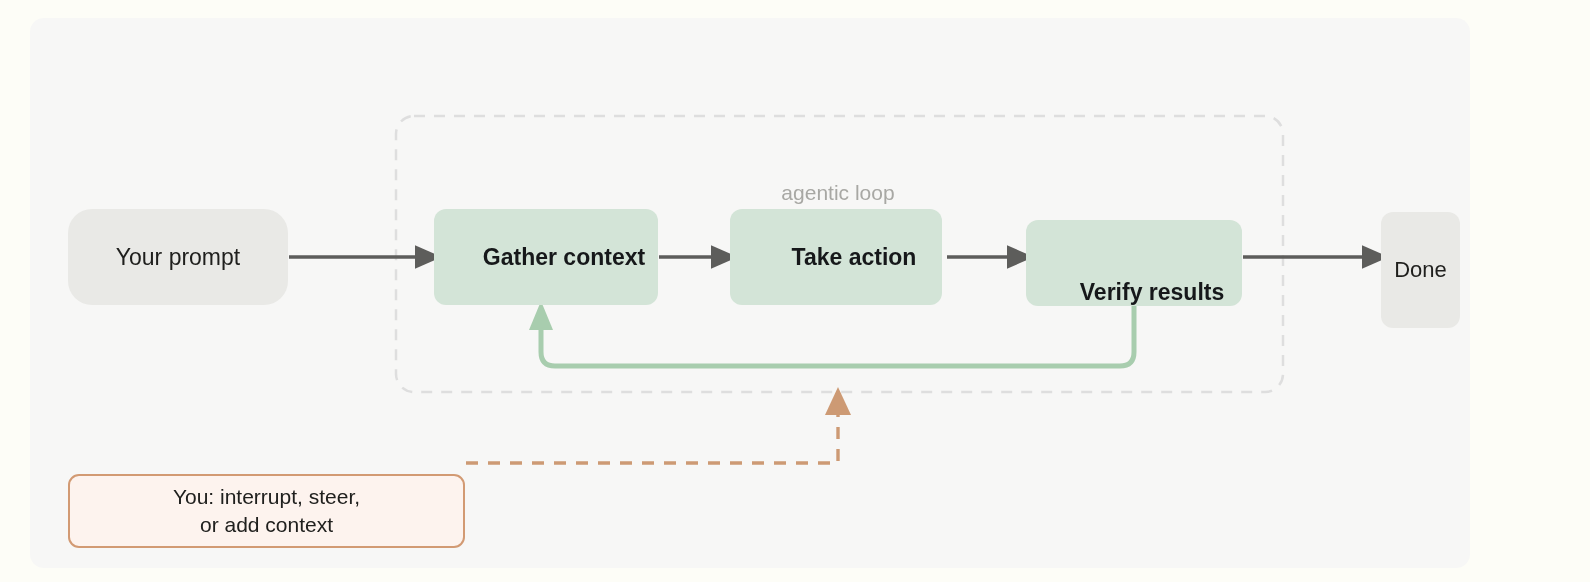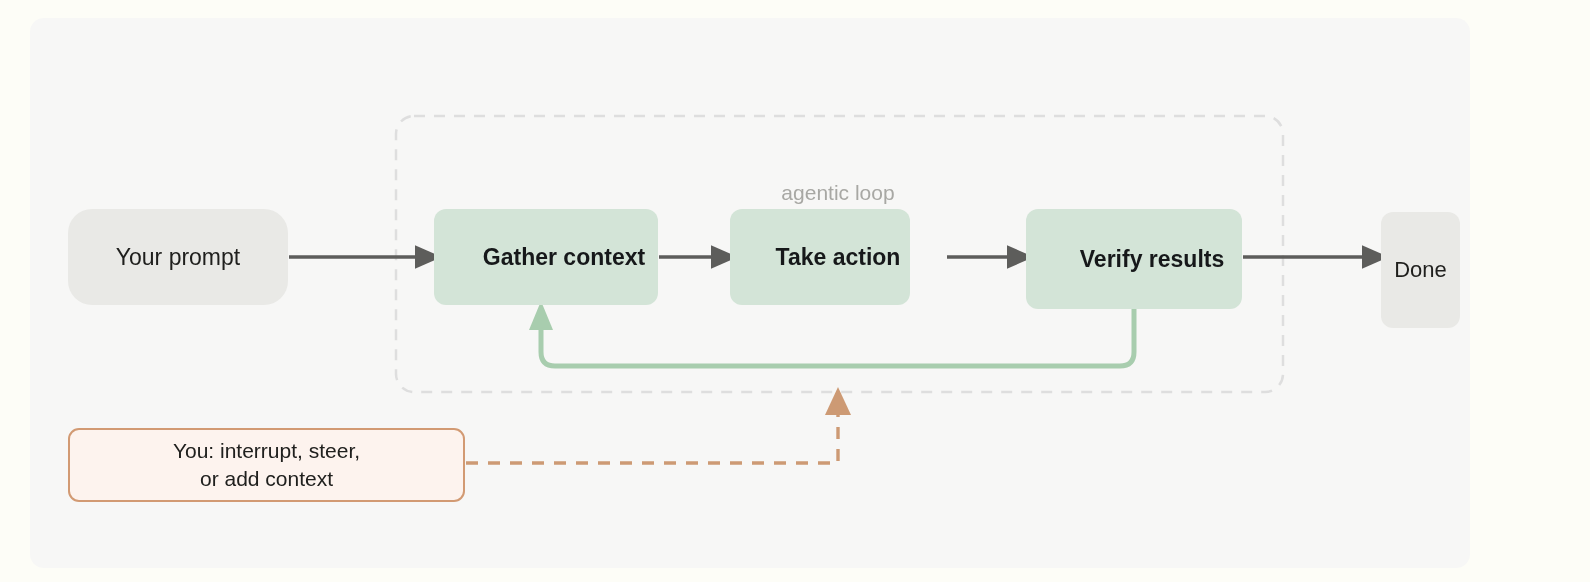--- a/index.html
+++ b/index.html
@@ -60,32 +60,33 @@
     padding-left: 36px;
   }
   .node-interrupt {
     background: #fdf3ee;
     border: 2px solid #d29a73;
     border-radius: 11px;
     color: #20201e;
     font-size: 21px;
     font-weight: 400;
     line-height: 1.34;
+    margin-top: 46px;
   }
   .loop-label {
     position: absolute;
     color: #a8a8a4;
     font-size: 21px;
     font-weight: 400;
     white-space: nowrap;
   }
   #n-prompt { left: 68px;   top: 209px; width: 220px; height: 96px; border-radius: 24px; }
   #n-gather { left: 434px;  top: 209px; width: 224px; height: 96px; }
-  #n-action { left: 730px;  top: 209px; width: 180px; height: 96px; }
-  #n-verify { left: 1026px; top: 209px; width: 216px; height: 100px; }
+  #n-action { left: 730px;  top: 209px; width: 212px; height: 96px; }
+  #n-verify { left: 1026px; top: 220px; width: 216px; height: 86px; align-items: flex-end; }
   #n-done   { left: 1381px; top: 212px; width: 79px;  height: 116px; font-size: 22px; }
   #n-interrupt { left: 68px; top: 428px; width: 397px; height: 74px; }
   #loop-label-el { left: 738px; top: 137px; width: 200px; text-align: center; margin-top: 44px; }
 </style>
 </head>
 <body>
 
 <div id="stage">
 
   <div class="card"></div>

